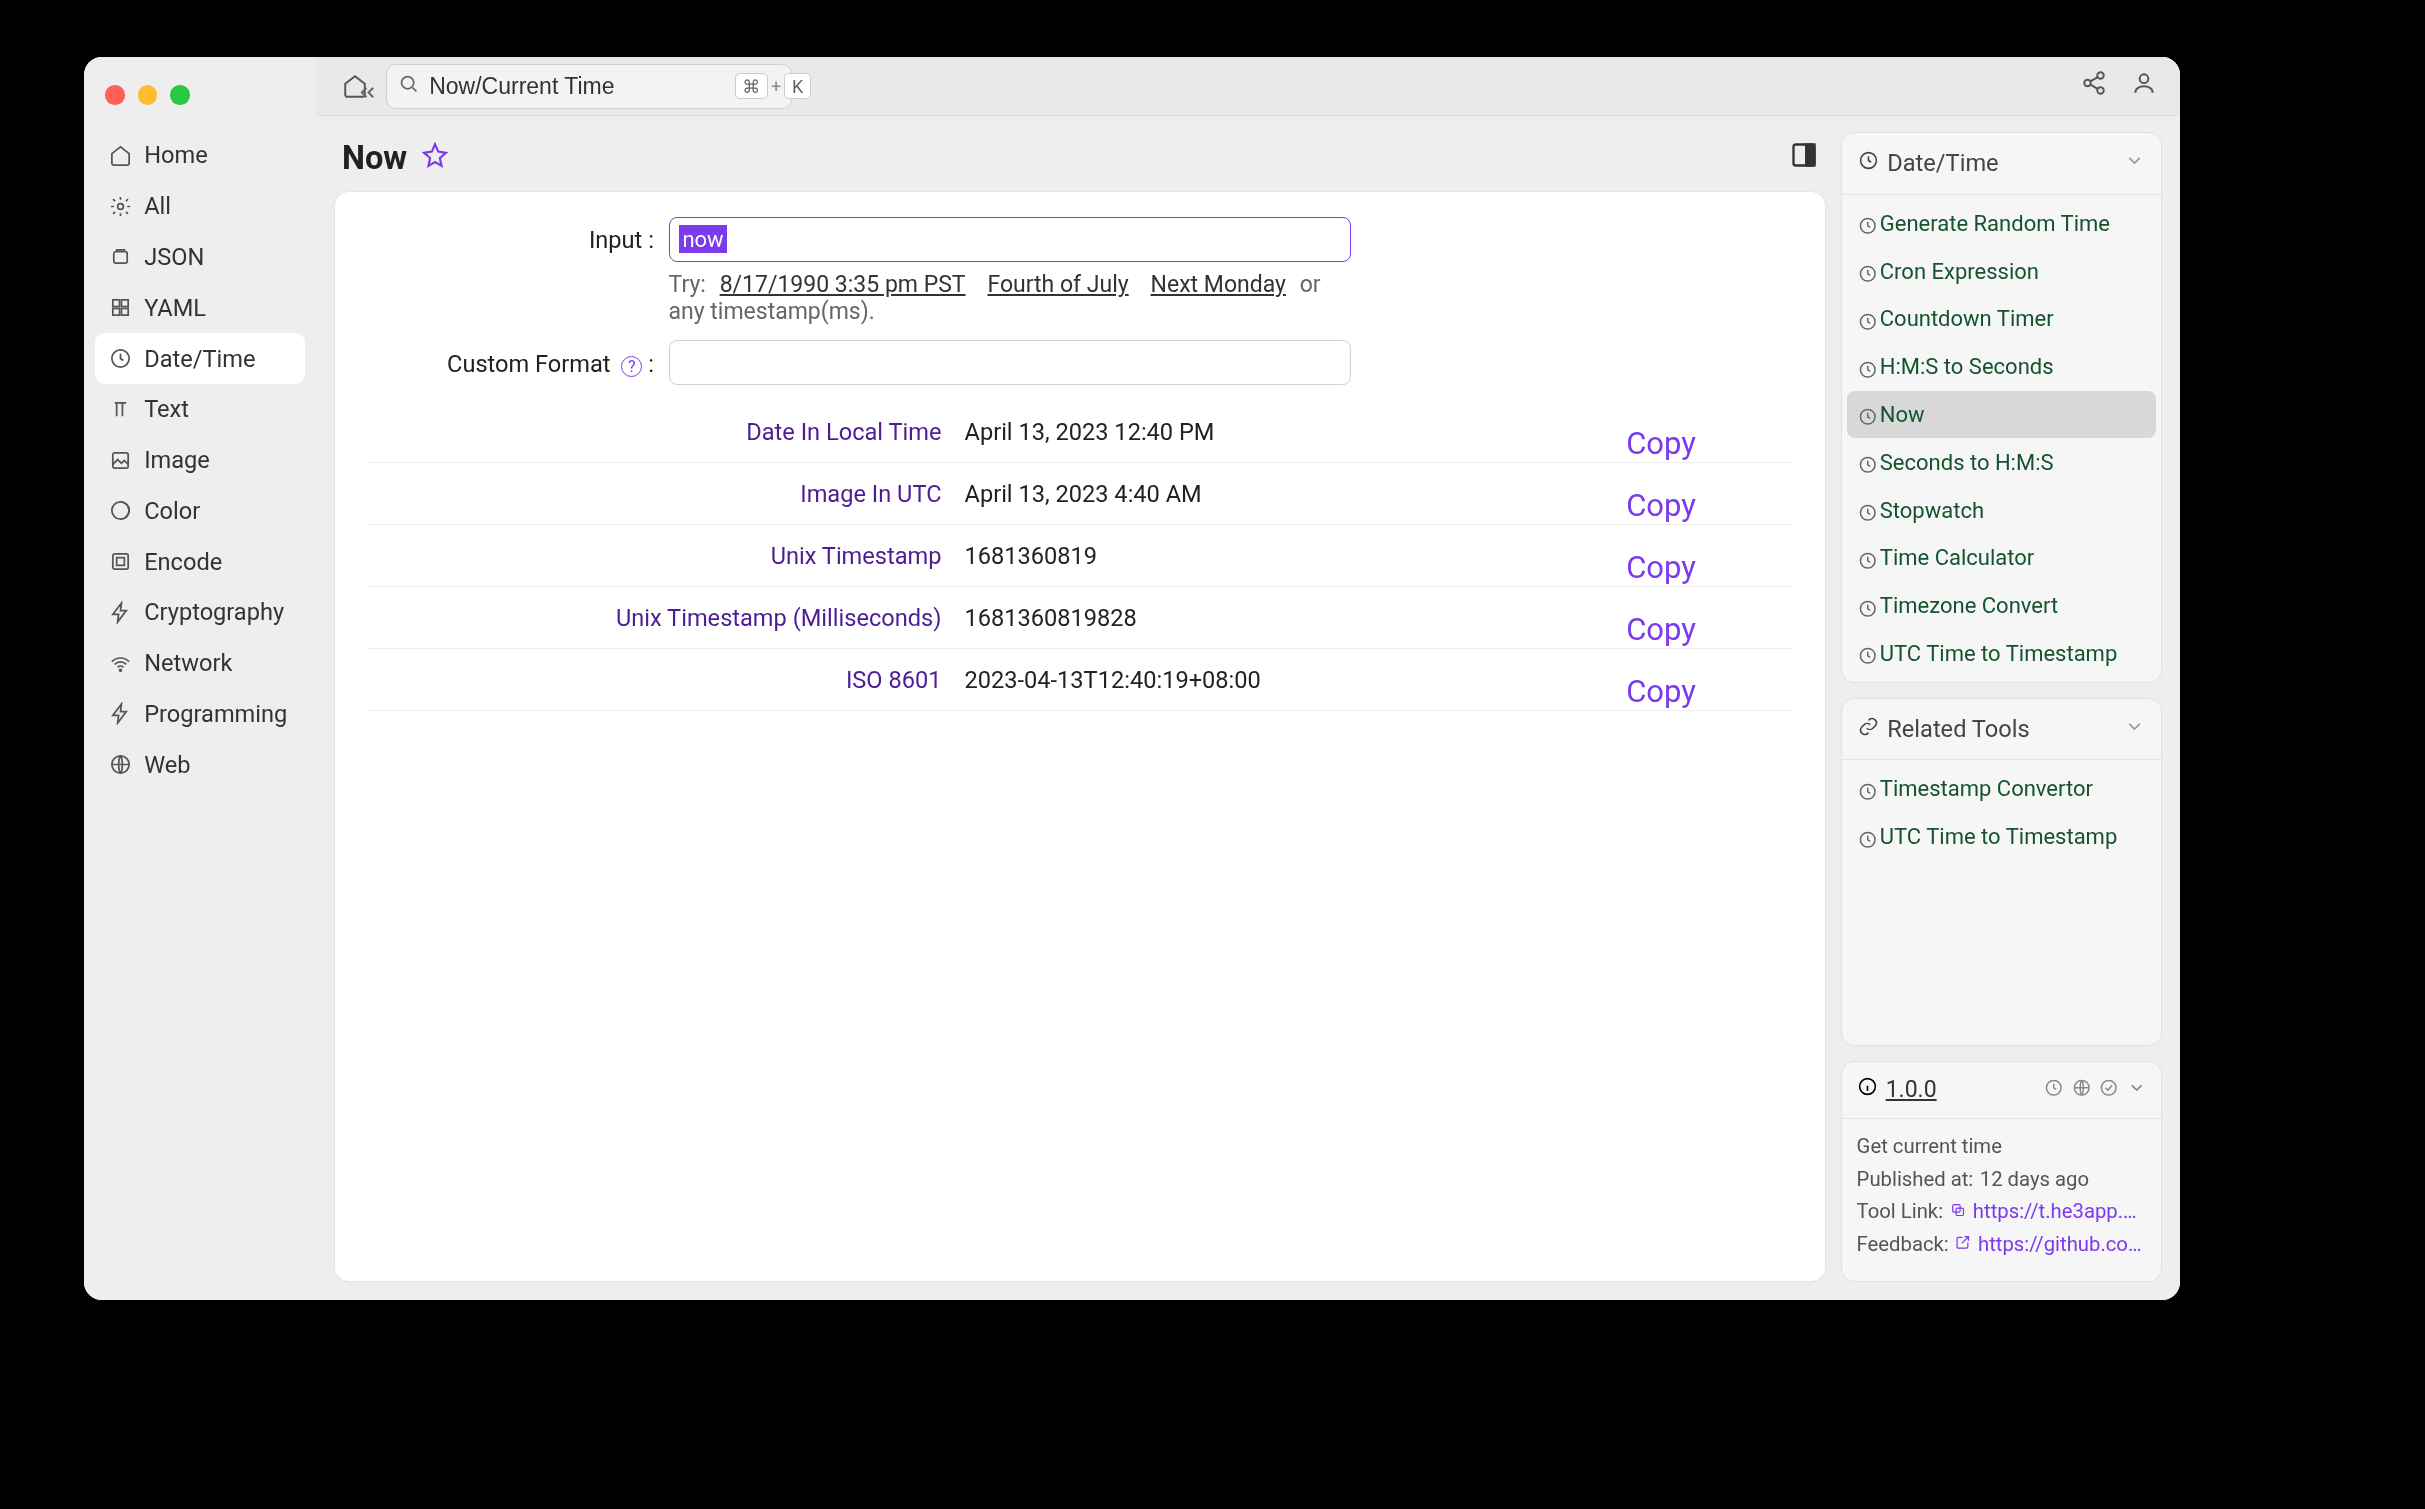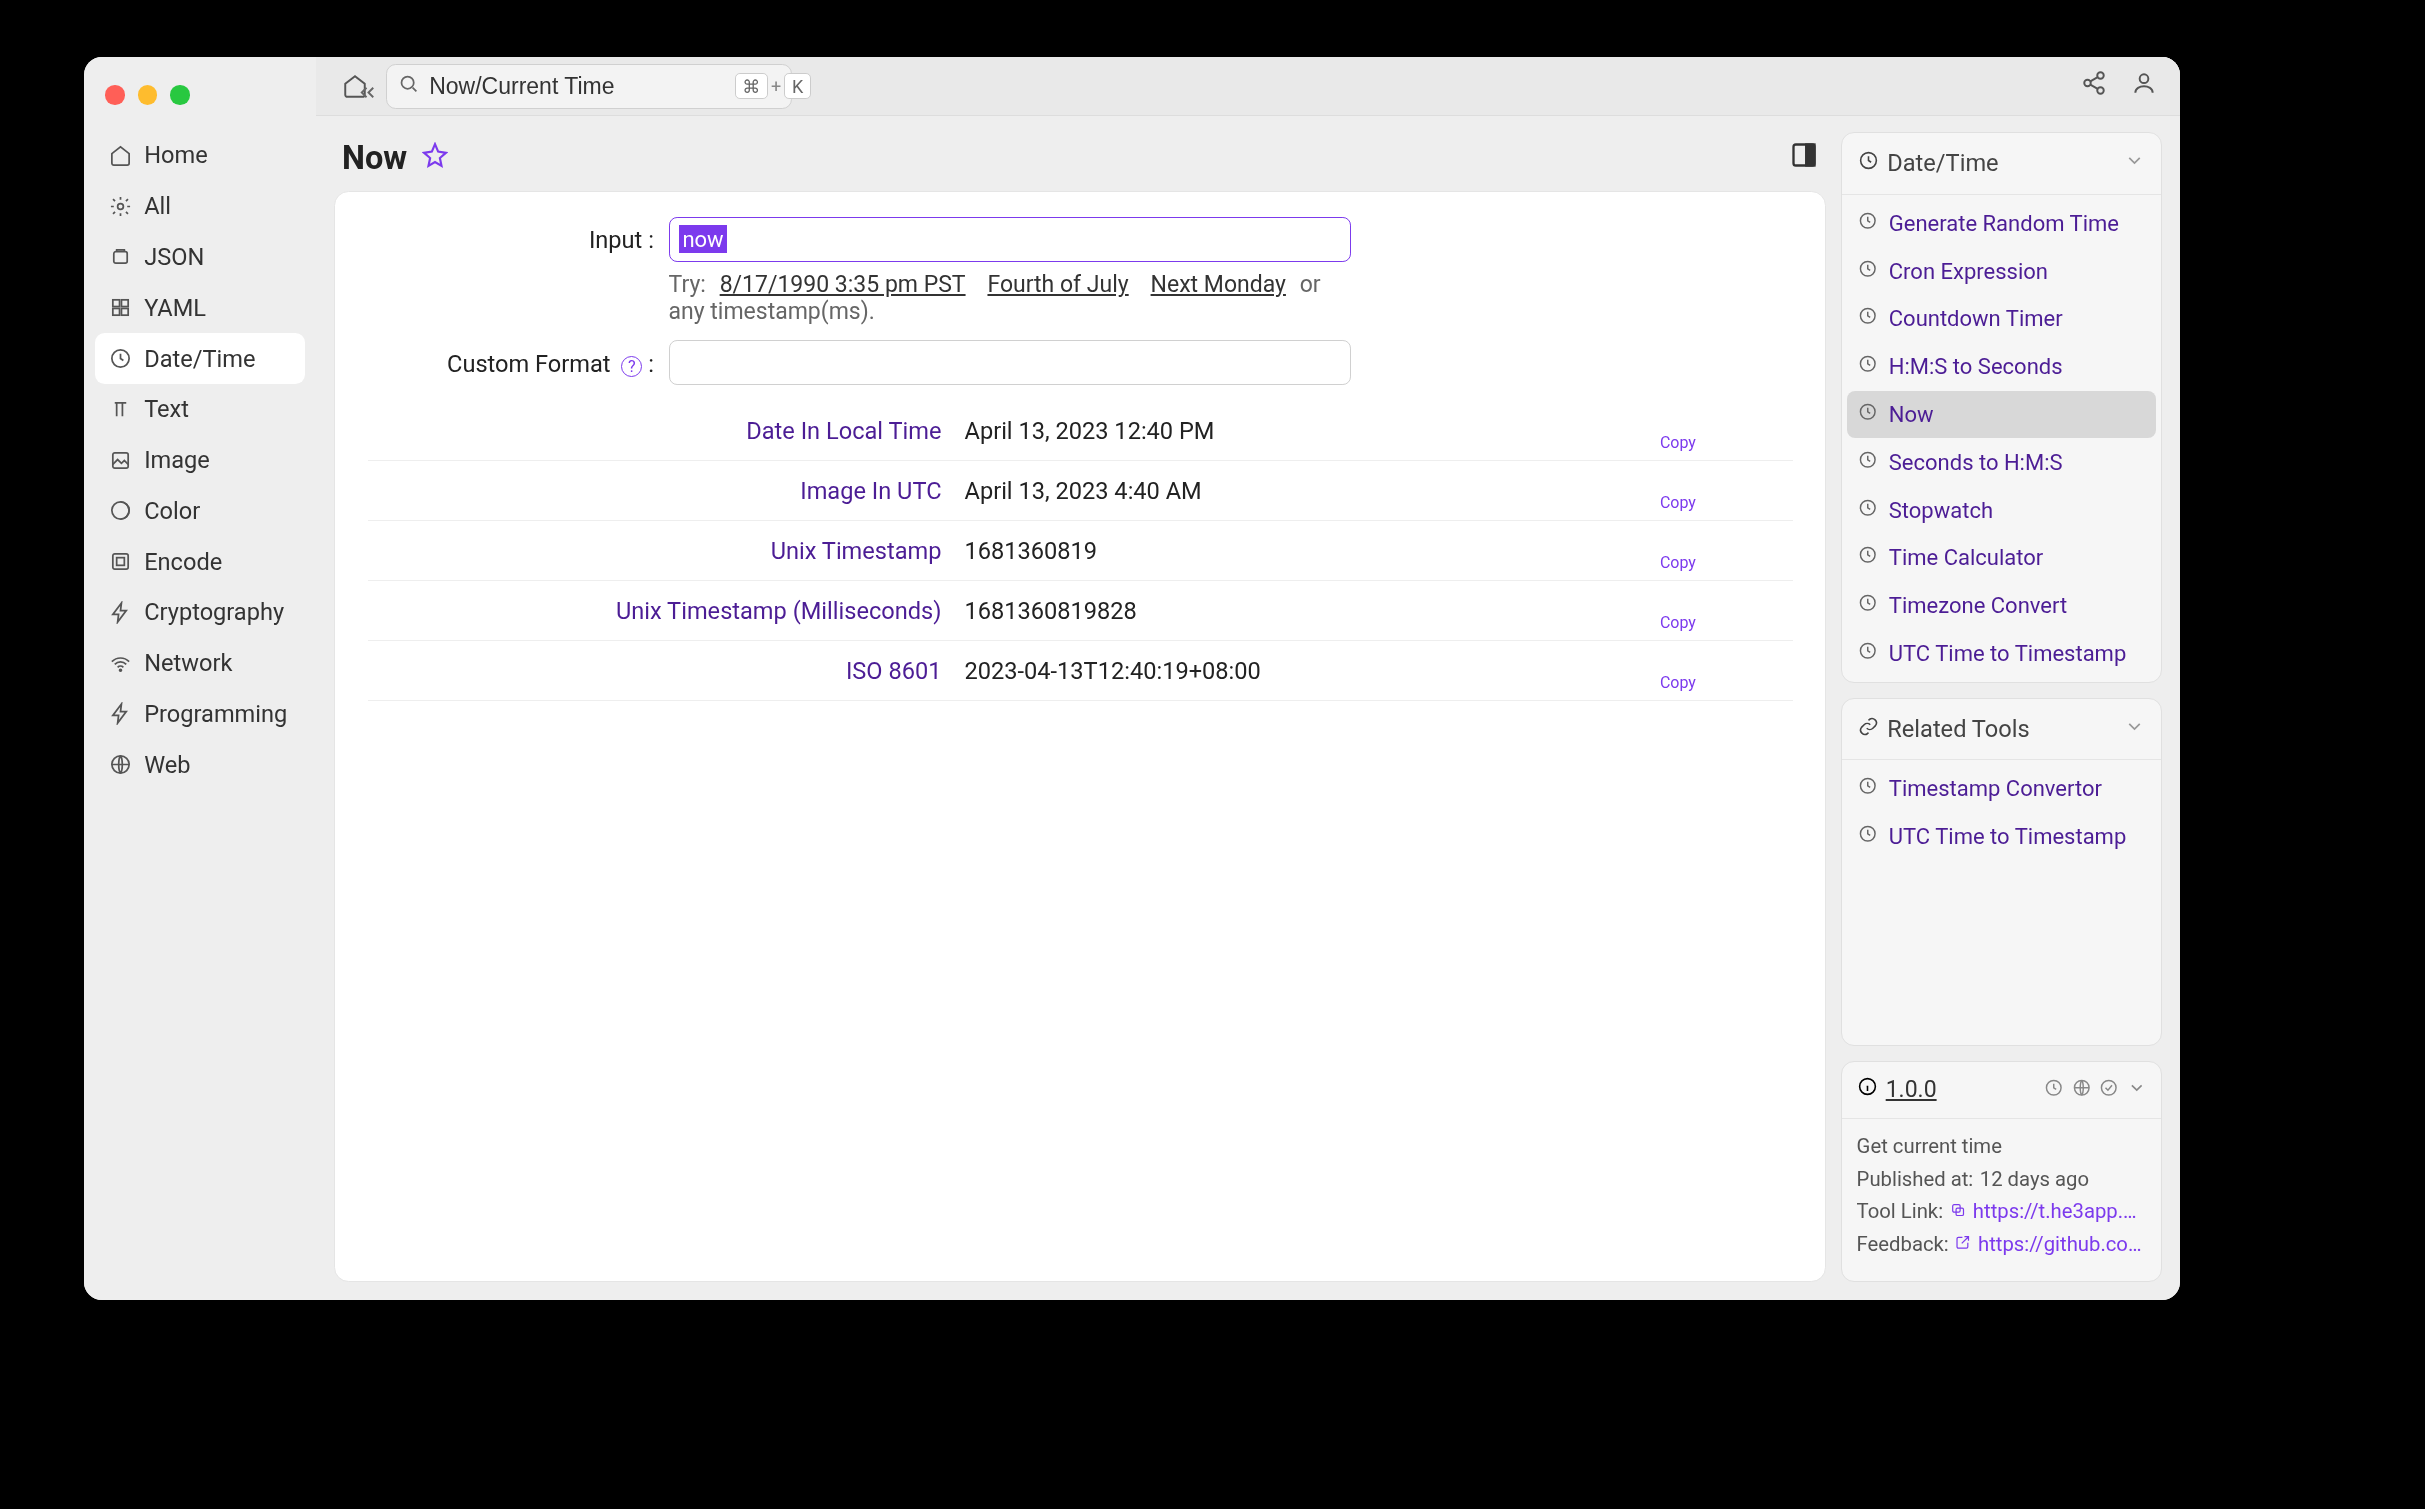--- a/index.html
+++ b/index.html
@@ -144,21 +144,21 @@
     }
     .result-label {
       width: 597px;
       text-align: right;
       padding-right: 23px;
       color: #4c1d95;
       font-size: 23.6px;
       flex-shrink: 0;
     }
     .result-value { flex: 1; color: #222; font-size: 23.6px; }
-    .copy-link { color: #7c3aed; font-size: 16px; cursor: pointer; padding-right: 97px; margin-top: 24px; }
+    .copy-link { color: #7c3aed; font-size: 31px; cursor: pointer; padding-right: 97px; margin-top: 24px; }
     .right-col {
       width: 321px;
       display: flex;
       flex-direction: column;
       gap: 14.6px;
       flex-shrink: 0;
     }
     .panel {
       background: #f6f6f6;
       border: 0.8px solid #e0e0e0;
@@ -170,24 +170,24 @@
       display: flex; align-items: center; gap: 8.1px;
       padding: 16.2px 16.2px;
       border-bottom: 0.8px solid #e5e5e5;
       color: #444;
       font-size: 23.6px;
     }
     .panel-header .chev { margin-left: auto; color: #999; }
     .panel-header svg { width: 21px; height: 21px; }
     .panel-list { list-style: none; padding: 4.9px; }
     .panel-item {
-      display: flex; align-items: flex-start; gap: 11px;
+      display: flex; align-items: flex-end; gap: 2px;
       padding: 11.4px 11.4px;
       border-radius: 8.1px;
-      color: #4c1d95;
+      color: #14532d;
       font-size: 22px;
       cursor: pointer;
     }
     .panel-item.active { background: #d8d8d8; }
     .panel-item svg { width: 19.5px; height: 19.5px; color: #666; flex-shrink: 0; }
     .info-panel { padding: 0; }
     .info-header { display: flex; align-items: center; gap: 8.1px; padding: 14.6px 14.6px; border-bottom: 0.8px solid #e5e5e5; }
     .version-label { font-size: 23px; color: #333; text-decoration: underline; }
     .info-header-icons { margin-left: auto; display: flex; gap: 8.1px; color: #888; align-items: center;}
     .info-header-icons svg { width: 19.5px; height: 19.5px; }

